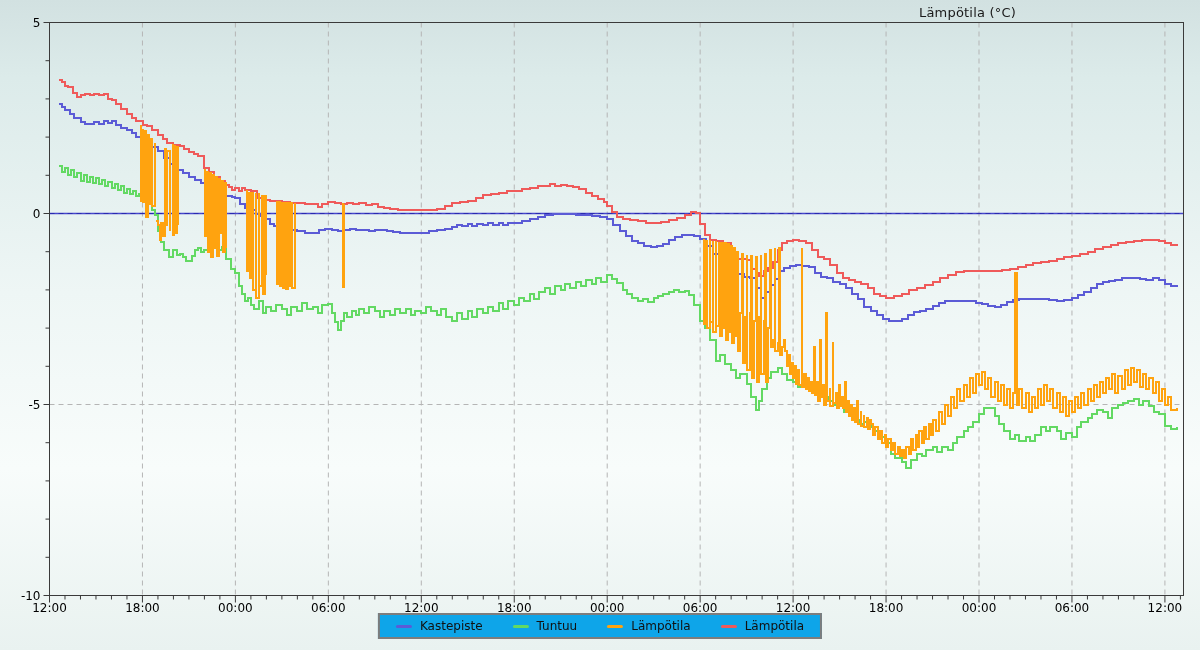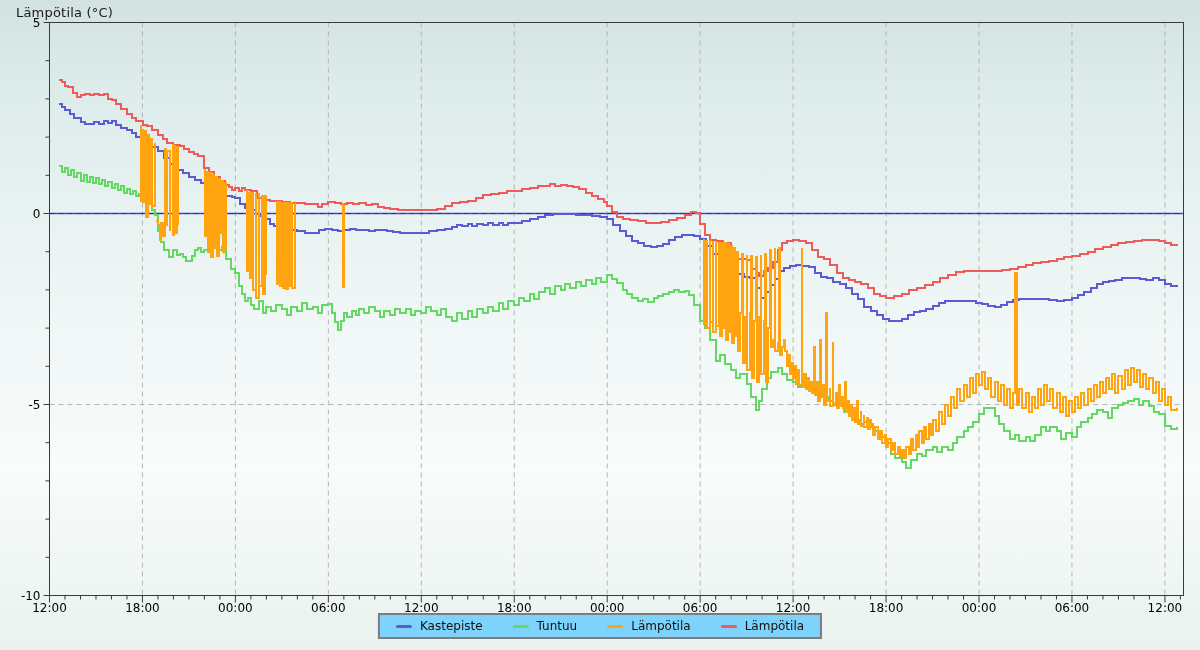--- a/index.html
+++ b/index.html
@@ -2,21 +2,21 @@
 <html><head>
 <meta charset="utf-8">
 <style>
   html,body{margin:0;padding:0;}
   body{
     width:1200px;height:650px;overflow:hidden;position:relative;
     font-family:"DejaVu Sans","Liberation Sans",sans-serif;
     background:linear-gradient(180deg,#d2e1e1 0%,#dcebea 12%,#eef6f5 45%,#f8fcfb 72%,#e9f2f0 100%);
   }
   .chart-title{
-    position:absolute;top:5px;left:16px;width:1008px;text-align:left;
+    position:absolute;top:5px;left:8px;width:1008px;text-align:right;
     font-size:13px;color:#1a1a1a;letter-spacing:.2px;
   }
   svg{position:absolute;top:0;left:0;}
   .legend{
     position:absolute;top:613px;left:50%;transform:translateX(-50%);
     display:flex;align-items:center;gap:30px;
     padding:4px 16px;border:2px solid #7d7d7d;background:#d4d6d4;
     font-size:12px;color:#111;white-space:nowrap;
   }
   .legend-item{display:flex;align-items:center;gap:8px;}
@@ -157,21 +157,21 @@
     <line x1="45.5" y1="137.10000000000002" x2="49.5" y2="137.10000000000002" stroke="#3a3a3a" stroke-width="1"></line>
     <line x1="45.5" y1="98.9" x2="49.5" y2="98.9" stroke="#3a3a3a" stroke-width="1"></line>
     <line x1="45.5" y1="60.7" x2="49.5" y2="60.7" stroke="#3a3a3a" stroke-width="1"></line>
     <line x1="43.5" y1="22.5" x2="49.5" y2="22.5" stroke="#3a3a3a" stroke-width="1"></line>
     <text x="40.5" y="26.5" text-anchor="end" font-size="12" fill="#000000" font-family="&quot;DejaVu Sans&quot;,&quot;Liberation Sans&quot;,sans-serif">5</text>
     <text x="40.5" y="217.5" text-anchor="end" font-size="12" fill="#000000" font-family="&quot;DejaVu Sans&quot;,&quot;Liberation Sans&quot;,sans-serif">0</text>
     <text x="40.5" y="408.5" text-anchor="end" font-size="12" fill="#000000" font-family="&quot;DejaVu Sans&quot;,&quot;Liberation Sans&quot;,sans-serif">-5</text>
     <text x="40.5" y="599.5" text-anchor="end" font-size="12" fill="#000000" font-family="&quot;DejaVu Sans&quot;,&quot;Liberation Sans&quot;,sans-serif">-10</text>
   </svg>
 
-<div class="legend" style="background: #7dd3fc; border-color: rgb(125, 125, 125);">
+<div class="legend" style="background: #0ea5e9; border-color: rgb(125, 125, 125);">
   <span class="legend-item">
     <span class="legend-swatch" style="background: rgb(91, 91, 214);"></span>
     <span>Kastepiste</span>
   </span>
   <span class="legend-item">
     <span class="legend-swatch" style="background: rgb(99, 217, 99);"></span>
     <span>Tuntuu</span>
   </span>
   <span class="legend-item">
     <span class="legend-swatch" style="background: rgb(255, 163, 15);"></span>

